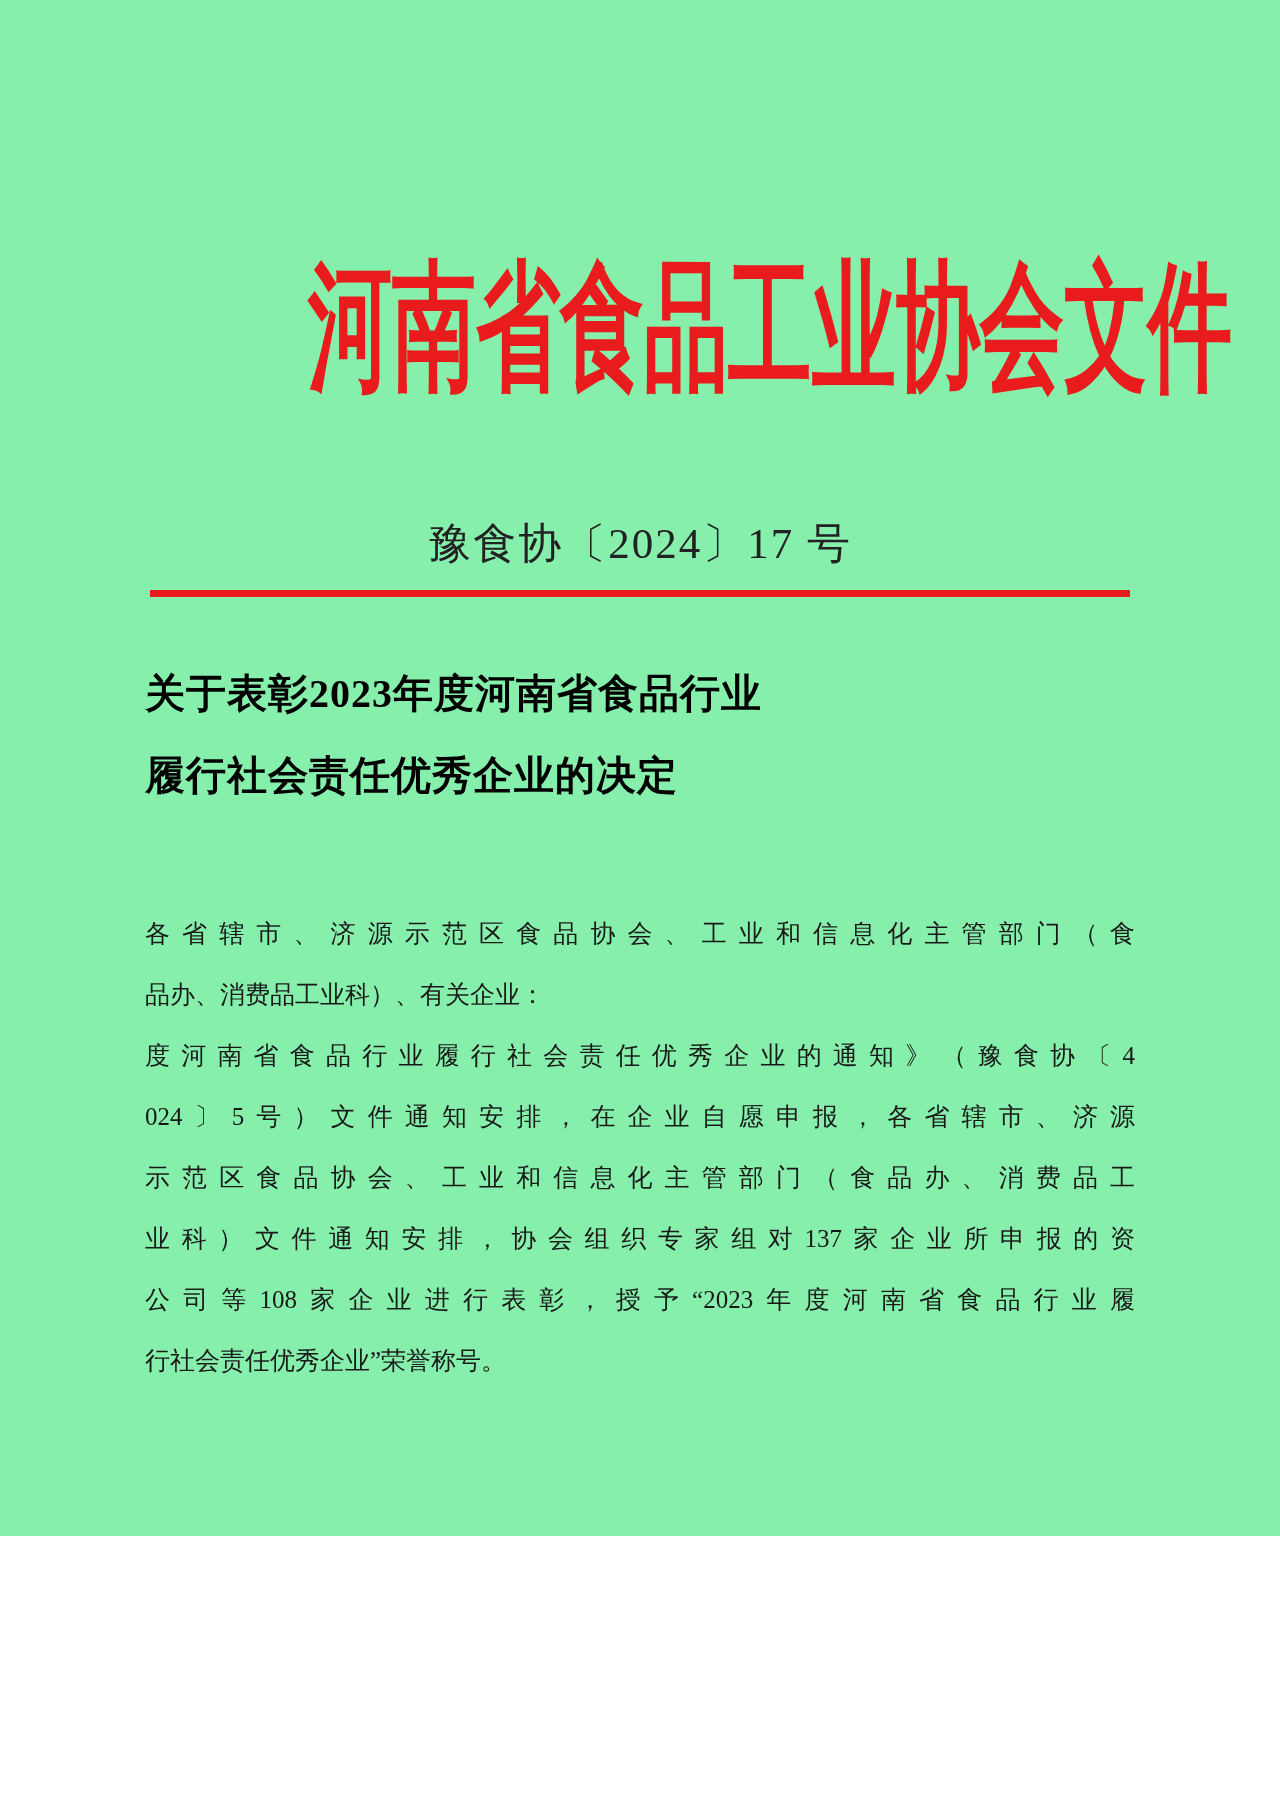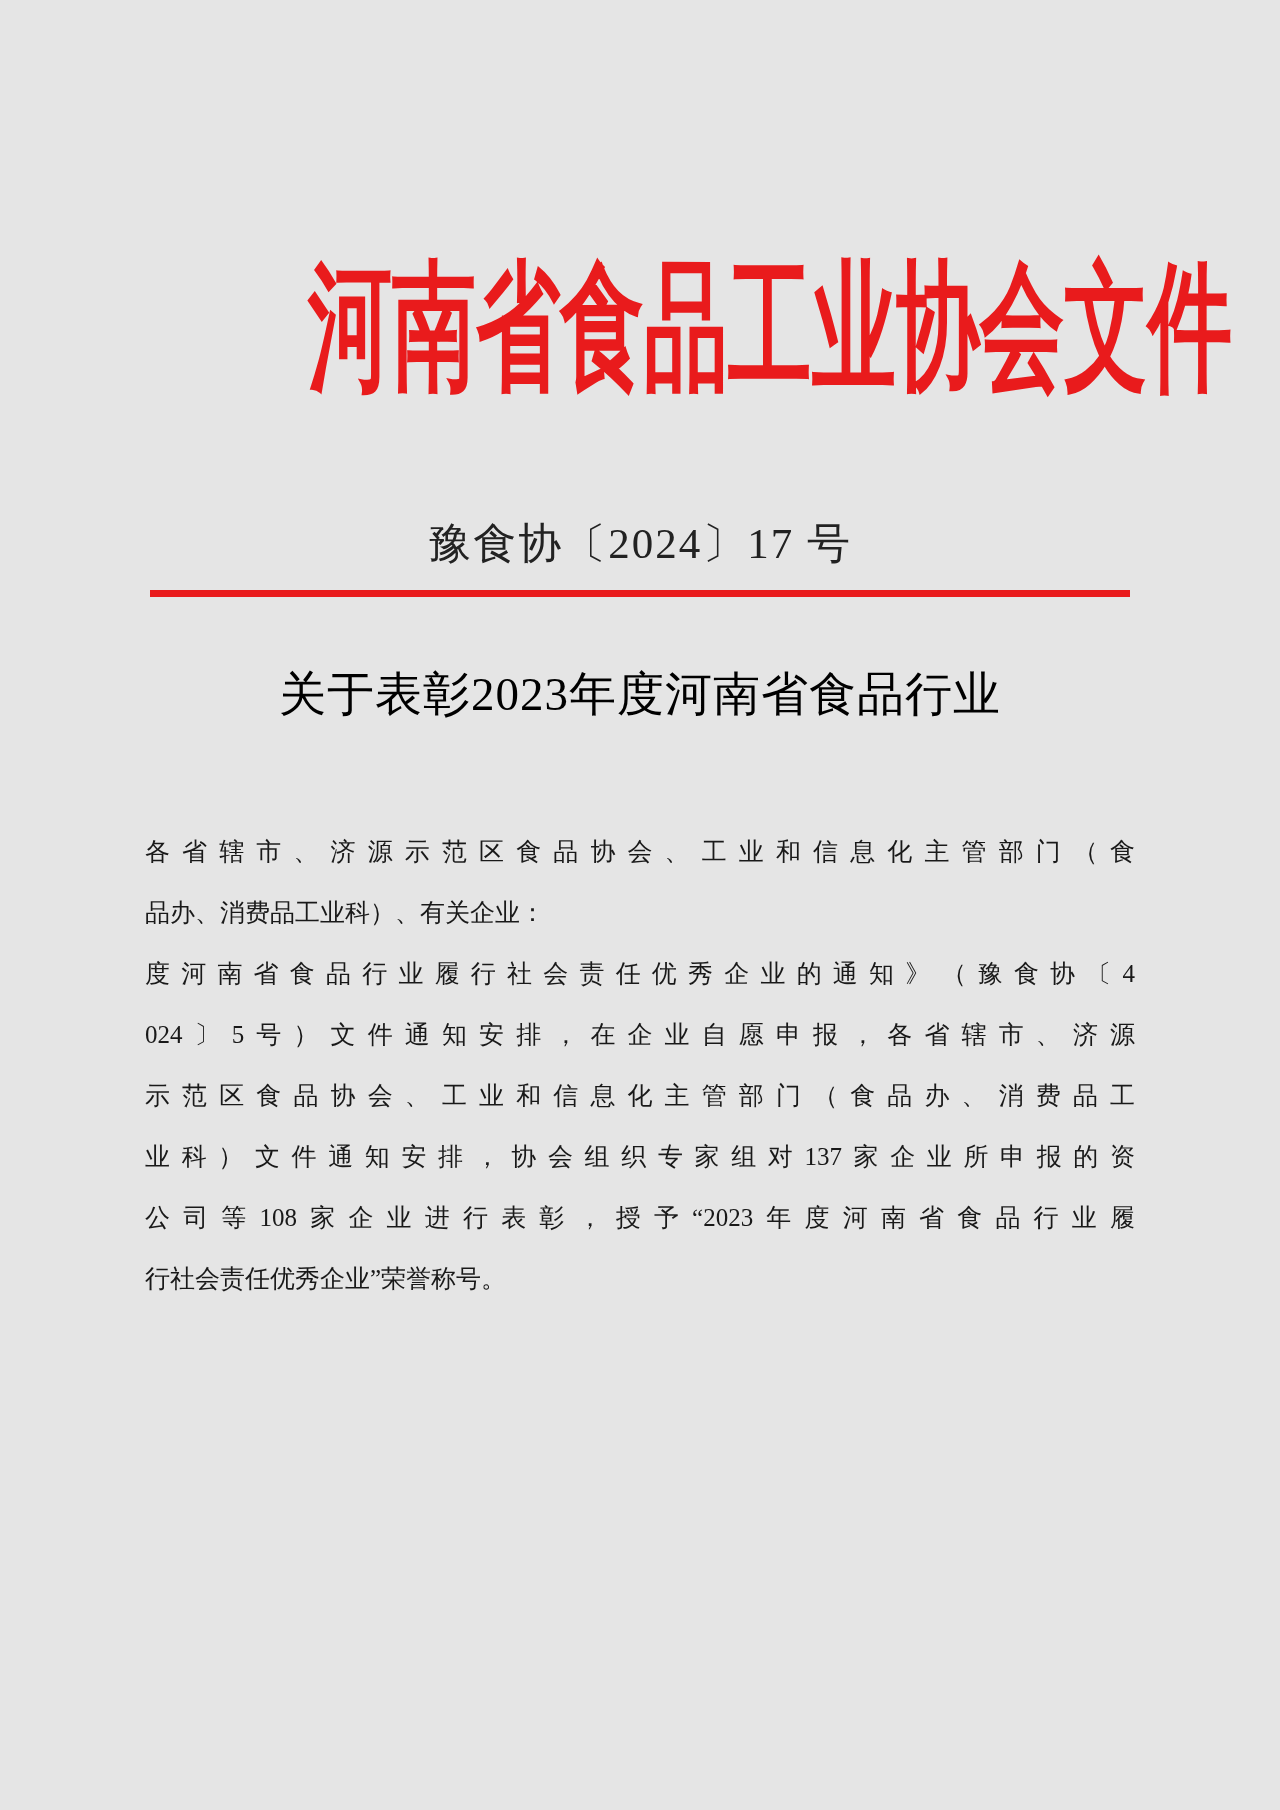--- a/index.html
+++ b/index.html
@@ -1,22 +1,22 @@
 <!DOCTYPE html>
 <html style="--accent: #e91b1c;"><head>
 <meta charset="utf-8">
 <style>
   :root { --accent: #e91b1c; }
   html, body { margin: 0; padding: 0; background: #ffffff; }
   .page {
     position: relative;
     width: 1280px;
-    height: 1810px;
+    height: 1536px;
     margin: 0 auto;
-    background: #e5e5e5;
+    background: #86efac;
     overflow: hidden;
     font-family: "Liberation Serif", "DejaVu Serif", serif;
     color: #1a1a1a;
   }
   .content {
     margin: 0 145px;
     width: 990px;
   }
   
   .red-header-wrap {
@@ -48,23 +48,23 @@
   
   .red-rule {
     margin: 26px auto 0 auto;
     width: 980px;
     height: 7px;
     background: var(--accent);
   }
   
   .doc-title {
     margin-top: 56px;
-    text-align: center;
-    font-weight: normal;
-    font-size: 47px;
+    text-align: left;
+    font-weight: bold;
+    font-size: 40px;
     line-height: 82px;
     color: #000;
     letter-spacing: 1px;
   }
   
   .body-text {
     margin-top: 86px;
     font-size: 25px;
     line-height: 61px;
     color: #191919;
@@ -86,20 +86,21 @@
     <span class="red-header-text">河南省食品工业协会文件</span>
   </div>
 
   <div class="doc-number">豫食协〔2024〕17 号</div>
 
   <div class="red-rule"></div>
 
   <div class="content">
     <div class="doc-title">
       <div class="doc-title-line">关于表彰2023年度河南省食品行业</div>
+      <div class="doc-title-line">履行社会责任优秀企业的决定</div>
     </div>
 
     <div class="body-text" id="body-text">
         <div class="body-line">各省辖市、济源示范区食品协会、工业和信息化主管部门（食</div>
         <div class="body-line para-end">品办、消费品工业科）、有关企业：</div>
         <div class="body-line">度河南省食品行业履行社会责任优秀企业的通知》（豫食协〔4</div>
         <div class="body-line">024〕5号）文件通知安排，在企业自愿申报，各省辖市、济源</div>
         <div class="body-line">示范区食品协会、工业和信息化主管部门（食品办、消费品工</div>
         <div class="body-line">业科）文件通知安排，协会组织专家组对137家企业所申报的资</div>
         <div class="body-line">公司等108家企业进行表彰，授予“2023年度河南省食品行业履</div>

